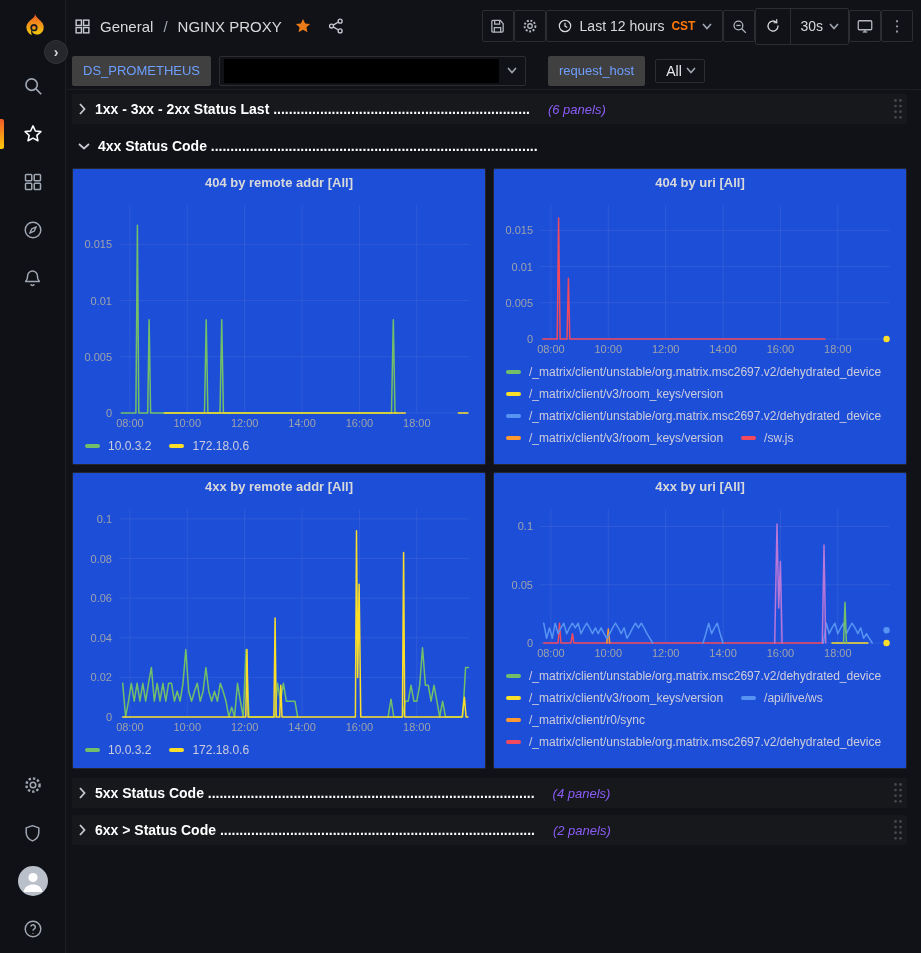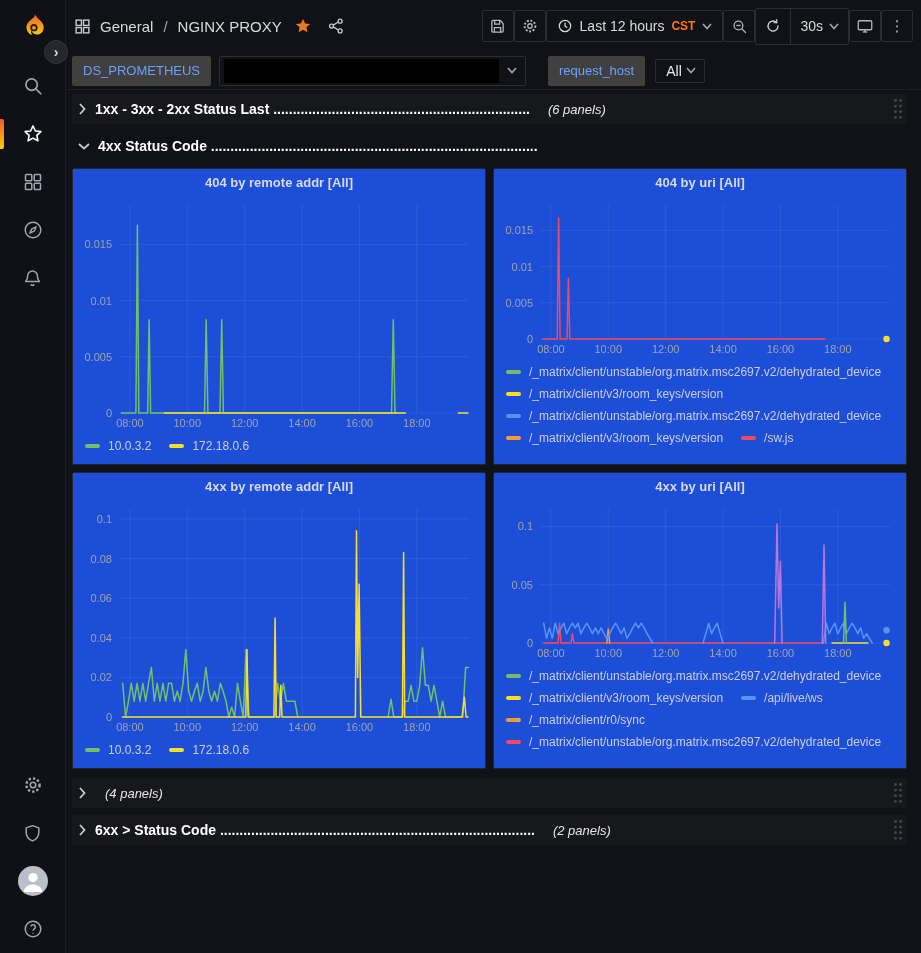--- a/index.html
+++ b/index.html
@@ -90,21 +90,21 @@
   }
 
   .dash { padding:4px 14px 0 5px; }
 
   .row-header {
     height:30px; display:flex; align-items:center; gap:8px; padding:0 4px 0 6px;
     cursor:pointer; margin-bottom:7px;
   }
   .row-header.collapsed { background:#17181c; border-radius:2px; }
   .row-title { color:#ffffff; font-weight:bold; font-size:14px; white-space:nowrap; overflow:hidden; }
-  .row-count { color:#e5e5e5; font-style:italic; font-size:13px; margin-left:10px; white-space:nowrap; }
+  .row-count { color:#8b5cf6; font-style:italic; font-size:13px; margin-left:10px; white-space:nowrap; }
   .row-spacer { flex:1; }
   .row-chevron { color:#c7c9d1; display:flex; }
 
   .panel-grid {
     display:grid; grid-template-columns:1fr 1fr; gap:7px; margin-bottom:9px;
   }
   .panel {
     height:297px; background:#1d4ed8; border:1px solid #25262b; border-radius:2px;
     display:flex; flex-direction:column; overflow:hidden; padding:0 6px;
   }
@@ -532,20 +532,21 @@
           </div>
       </div>
     </div>
 
     <div class="row-header collapsed">
       <span class="row-chevron">
         <svg width="9" height="12" viewBox="0 0 8 12" fill="none" stroke="currentColor" stroke-width="1.8">
             <polyline points="1.5,1 6,6 1.5,11"></polyline>
           </svg>
       </span>
+      <span class="row-title">5xx Status Code ....................................................................................</span>
       <span class="row-count">(4 panels)</span>
       <span class="row-spacer"></span>
       <span class="drag-dots">
         <svg width="10" height="22" viewBox="0 0 10 22" fill="currentColor">
             <circle cx="2.5" cy="2.5" r="1.4"></circle>
             <circle cx="7.5" cy="2.5" r="1.4"></circle>
             <circle cx="2.5" cy="8.1" r="1.4"></circle>
             <circle cx="7.5" cy="8.1" r="1.4"></circle>
             <circle cx="2.5" cy="13.7" r="1.4"></circle>
             <circle cx="7.5" cy="13.7" r="1.4"></circle>

